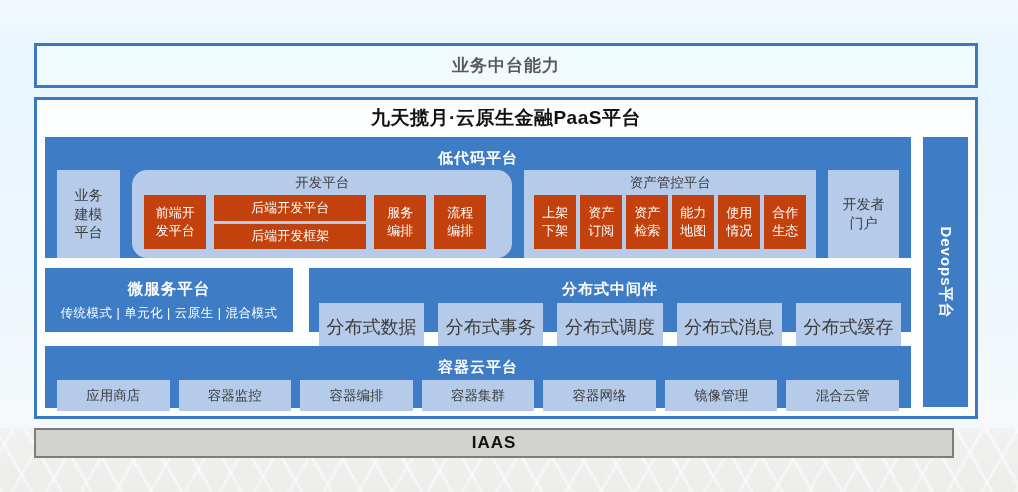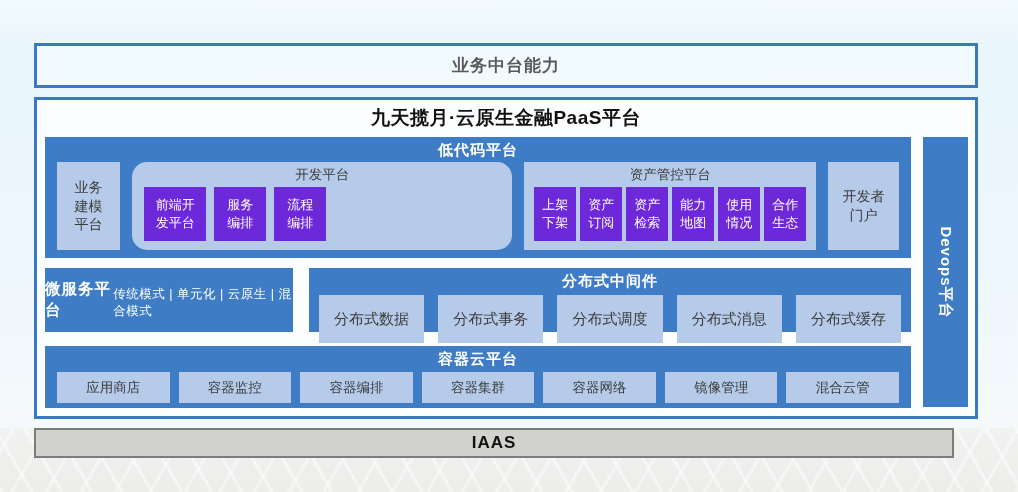--- a/index.html
+++ b/index.html
@@ -38,24 +38,24 @@
     background:#fbfdff;
   }
   .main-title{
     position:absolute;left:0;right:0;top:5px;
     text-align:center;font-size:19px;font-weight:bold;color:#111;
     letter-spacing:.5px;
   }
   .sec{background:#3e7cc5;position:absolute;box-sizing:border-box;}
   .sec-title{
     text-align:center;color:#fff;font-weight:bold;font-size:15px;
-    padding-top:3px;height:21px;line-height:20px;letter-spacing:1px;
+    padding-top:11px;height:21px;line-height:20px;letter-spacing:1px;
   }
   .light{background:#b5cbe9;color:#3c3c3c;box-sizing:border-box;}
-  .dark{background:#6d28d9;color:#fff;box-sizing:border-box;}
+  .dark{background:#c2410c;color:#fff;box-sizing:border-box;}
   .cbox{display:flex;align-items:center;justify-content:center;text-align:center;}
   .pre{white-space:pre-line;line-height:1.35;}
 
   
   .lowcode{left:8px;top:37px;width:866px;height:121px;}
   .lowcode-body{
     display:flex;gap:12px;align-items:stretch;
     margin:1px 12px 0 12px;height:88px;
   }
   .biz-model{width:66px;font-size:14px;}
@@ -71,27 +71,27 @@
   .backend-stack .dark{flex:1;font-size:13px;}
   .orch{width:52px;font-size:13px;}
   .asset-platform{width:292px;}
   .asset-row{display:flex;gap:4px;flex:1;margin:1px 10px 9px 10px;}
   .asset-row .dark{flex:1;font-size:13px;}
   .dev-portal{width:74px;font-size:14px;}
 
   
   .microservice{
     left:8px;top:168px;width:248px;height:64px;
-    display:flex;flex-direction:row;align-items:center;justify-content:center;
+    display:flex;flex-direction:column;align-items:center;justify-content:center;
   }
   .ms-title{color:#fff;font-weight:bold;font-size:15.5px;letter-spacing:1px;}
   .ms-modes{color:#fff;font-size:12.5px;margin-top:5px;letter-spacing:.5px;}
   .distributed{left:272px;top:168px;width:602px;height:64px;}
   .dist-row{display:flex;gap:14px;margin:3px 10px 0 10px;}
-  .dist-row .light{flex:1;height:48px;font-size:15px;}
+  .dist-row .light{flex:1;height:48px;font-size:18px;}
 
   
   .container-cloud{left:8px;top:246px;width:866px;height:62px;}
   .cc-row{display:flex;gap:9px;margin:2px 12px 0 12px;}
   .cc-row .light{flex:1;height:31px;font-size:13.5px;}
 
   
   .devops{
     left:886px;top:37px;width:45px;height:270px;
     display:flex;align-items:center;justify-content:center;
@@ -126,20 +126,24 @@
 
         <div class="light cbox pre biz-model">业务
 建模
 平台</div>
 
         <div class="light lc-container dev-platform">
           <div class="lc-title">开发平台</div>
           <div class="dev-row">
             <div class="dark cbox pre frontend">前端开
 发平台</div>
+            <div class="backend-stack">
+              <div class="dark cbox">后端开发平台</div>
+              <div class="dark cbox">后端开发框架</div>
+            </div>
             <div class="dark cbox pre orch">服务
 编排</div>
             <div class="dark cbox pre orch">流程
 编排</div>
           </div>
         </div>
 
         <div class="light lc-container asset-platform">
           <div class="lc-title">资产管控平台</div>
           <div class="asset-row">

